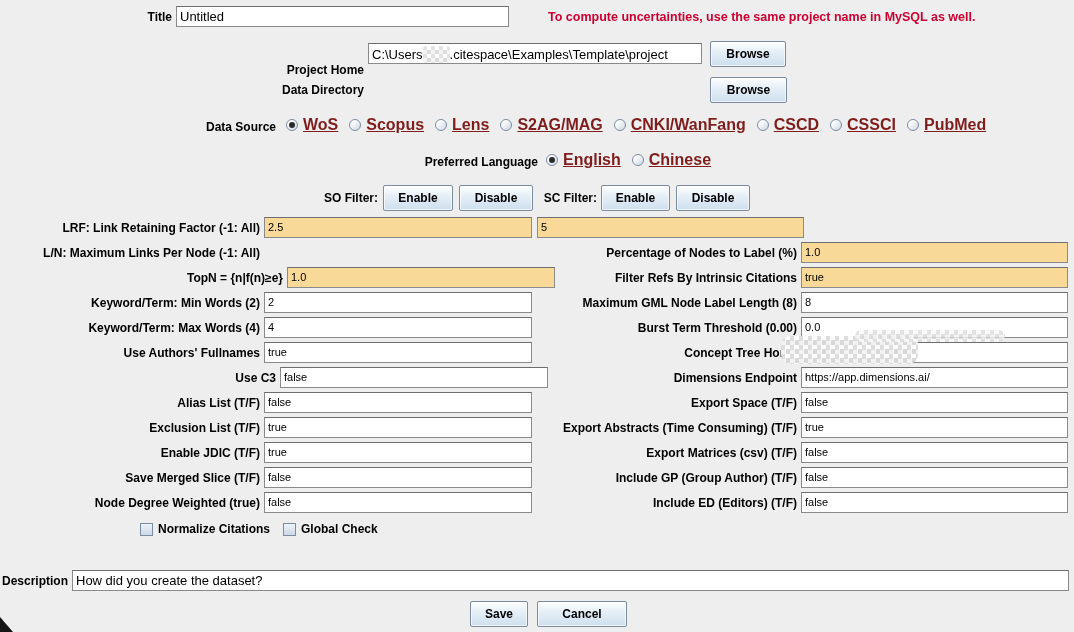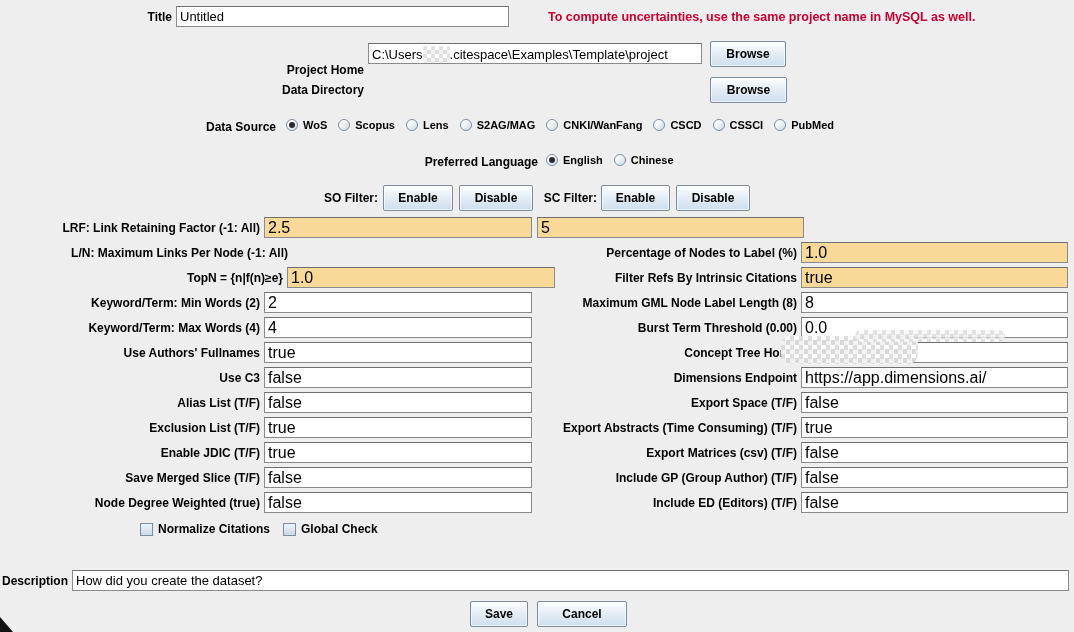--- a/index.html
+++ b/index.html
@@ -31,29 +31,29 @@
     width:12px; height:12px; border-radius:50%;
     border:1px solid #7b8ca0;
     background:linear-gradient(135deg,#ffffff 20%,#cdd7e3 100%);
     margin-right:5px; flex:0 0 auto;
   }
   .radio-item.selected .radio { position:relative; }
   .radio-item.selected .radio::after {
     content:""; position:absolute; left:2px; top:2px;
     width:6px; height:6px; border-radius:50%; background:#2a2a2a;
   }
-  .radio-label { font-weight:bold; font-size:11px; color:#000000; white-space:nowrap; }
+  .radio-label { font-weight:bold; font-size:16px; color:#7f1d1d; white-space:nowrap;text-decoration:underline; }
   .frow { position:absolute; display:flex; align-items:center; height:21px; }
   .frow .flabel {
     width:264px; text-align:right; padding-right:4px;
     font-weight:bold; font-size:12px; color:#000; white-space:nowrap; overflow:visible;
   }
   .frow .fval {
     height:21px; background:#fff; border:1px solid #8a8a8a; border-top-color:#6e6e6e;
-    font-size:16px; color:#000; padding:2px 3px; line-height:15px; white-space:nowrap; overflow:hidden;
+    font-size:11px; color:#000; padding:2px 3px; line-height:15px; white-space:nowrap; overflow:hidden;
   }
   .frow.left .fval { width:268px; }
   .frow.rightcol .fval { width:267px; }
   .frow.hl .fval { background:#f8d998; }
   .cb-row { position:absolute; display:flex; align-items:center; }
   .cb-item { display:flex; align-items:center; margin-right:13px; }
   .cb {
     width:13px; height:13px; border:1px solid #7b8ca0;
     background:linear-gradient(to bottom,#eef3f9,#ccd9e8); margin-right:5px;
   }
@@ -141,40 +141,40 @@
   <div class="btn" style="left:383px; top:185px; width:70px; height:26px;">Enable</div>
   <div class="btn" style="left:459px; top:185px; width:74px; height:26px;">Disable</div>
   <div class="lbl right" style="left:538px; top:191px; width:59px;">SC Filter:</div>
   <div class="btn" style="left:601px; top:185px; width:69px; height:26px;">Enable</div>
   <div class="btn" style="left:676px; top:185px; width:74px; height:26px;">Disable</div>
 
   <div class="frow left hl" style="left:0; top:217px;">
       <span class="flabel">LRF: Link Retaining Factor (-1: All)</span>
       <span class="fval">2.5</span>
     </div>
-  <div class="frow left hl" style="left:0; top:242px;margin-left:28px;">
+  <div class="frow left hl" style="left:0; top:242px;">
       <span class="flabel">L/N: Maximum Links Per Node (-1: All)</span>
     </div>
   <div class="frow left hl" style="left:0; top:267px;padding-left:23px;">
       <span class="flabel">TopN = {n|f(n)≥e}</span>
       <span class="fval">1.0</span>
     </div>
   <div class="frow left" style="left:0; top:292px;">
       <span class="flabel">Keyword/Term: Min Words (2)</span>
       <span class="fval">2</span>
     </div>
   <div class="frow left" style="left:0; top:317px;">
       <span class="flabel">Keyword/Term: Max Words (4)</span>
       <span class="fval">4</span>
     </div>
   <div class="frow left" style="left:0; top:342px;">
       <span class="flabel">Use Authors' Fullnames</span>
       <span class="fval">true</span>
     </div>
-  <div class="frow left" style="left:0; top:367px;">
+  <div class="frow left" style="left:16px; top:367px;">
       <span class="flabel">Use C3</span>
       <span class="fval">false</span>
     </div>
   <div class="frow left" style="left:0; top:392px;">
       <span class="flabel">Alias List (T/F)</span>
       <span class="fval">false</span>
     </div>
   <div class="frow left" style="left:0; top:417px;">
       <span class="flabel">Exclusion List (T/F)</span>
       <span class="fval">true</span>

